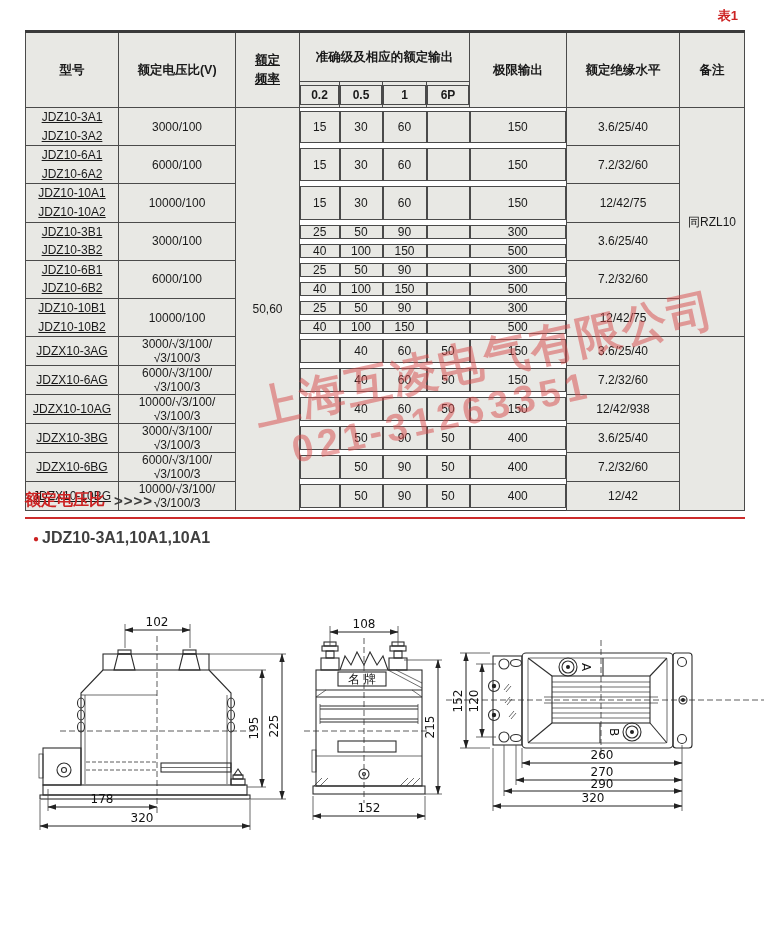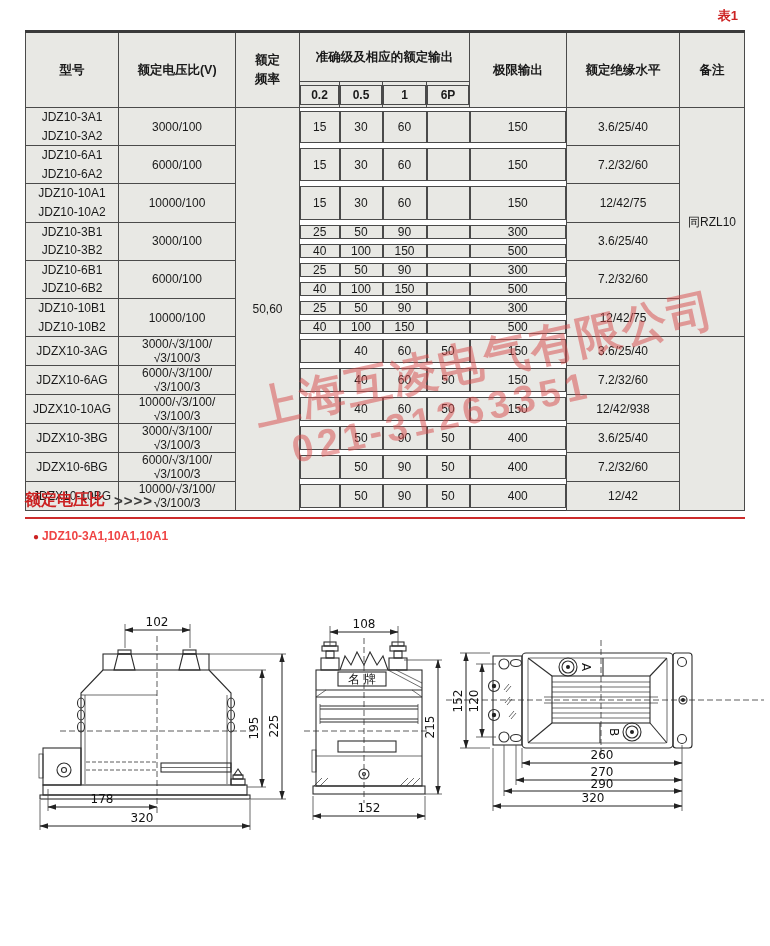--- a/index.html
+++ b/index.html
@@ -11,42 +11,42 @@
   
   table.spec{
     position:absolute;left:25px;top:30px;width:719px;table-layout:fixed;
     border-collapse:collapse;border:1.5px solid #3a3a3a;border-top:3px solid #3a3a3a;z-index:1;
   }
   table.spec th{border:1px solid #4a4a4a;background:#e8e8e4;font-weight:bold;font-size:12.5px;text-align:center;vertical-align:middle;padding:0;}
   table.spec td{text-align:center;vertical-align:middle;font-size:12px;padding:0;}
   td.c-model,td.c-ratio,td.c-freq,td.c-ins,td.c-remark{border:1px solid #4a4a4a;background:#e8e8e4;}
   td.c-model{font-size:11.5px;}
   td.c-ratio{font-size:11px;}
-  .pre{white-space:pre-line;line-height:1.55;}
+  .pre{white-space:pre-line;line-height:1.55;text-decoration:underline;}
   th.boxed,td.boxed{position:relative;border:none;background:#fff;}
   .box{
     position:absolute;left:0;right:0;top:2.5px;bottom:2.5px;border:1px solid #4a4a4a;background:#e8e8e4;
     display:flex;align-items:center;justify-content:center;font-size:12px;
   }
   thead tr.mainhead{height:50px;} thead tr.subhead{height:26px;}
   
   .watermark{
     position:absolute;left:250px;top:388px;transform:rotate(-12.5deg);transform-origin:0 0;
     opacity:.5;color:#d84b4b;font-weight:bold;z-index:6;pointer-events:none;white-space:nowrap;
   }
   .wm-line1{font-size:45px;letter-spacing:2px;line-height:1;}
   .wm-line2{font-size:38px;letter-spacing:5px;margin:6px 0 0 28px;line-height:1;}
   
   .sec-head{position:absolute;left:25px;top:490px;display:flex;align-items:center;z-index:2;}
   .sec-title{color:#cc2222;font-weight:bold;font-size:16px;}
   .sec-arrows{color:#3a3a3a;font-weight:bold;font-size:15px;margin-left:9px;letter-spacing:1px;}
   .sec-rule{position:absolute;left:25px;top:517px;width:720px;height:2px;background:#cc2b2b;z-index:2;}
   .bullet-line{position:absolute;left:33px;top:529px;display:flex;align-items:center;z-index:2;}
   .bullet-dot{color:#cc2222;font-size:10px;margin-right:3px;}
-  .bullet-text{font-weight:bold;font-size:12px;color:#ef4444;}
+  .bullet-text{font-weight:bold;font-size:16px;color:#404040;}
   
   svg{position:absolute;overflow:visible;}
   #svg-front{left:20px;top:598px;}
   #svg-side{left:300px;top:598px;}
   #svg-top{left:440px;top:598px;}
   .ol{stroke:#2e2e2e;fill:none;stroke-width:1.1;}
   .thin{stroke:#2e2e2e;fill:none;stroke-width:0.7;}
   .dim{stroke:#222;stroke-width:1;fill:none;}
   .ext{stroke:#444;stroke-width:0.8;fill:none;}
   .cl{stroke:#333;stroke-width:0.8;fill:none;stroke-dasharray:6 3;}

